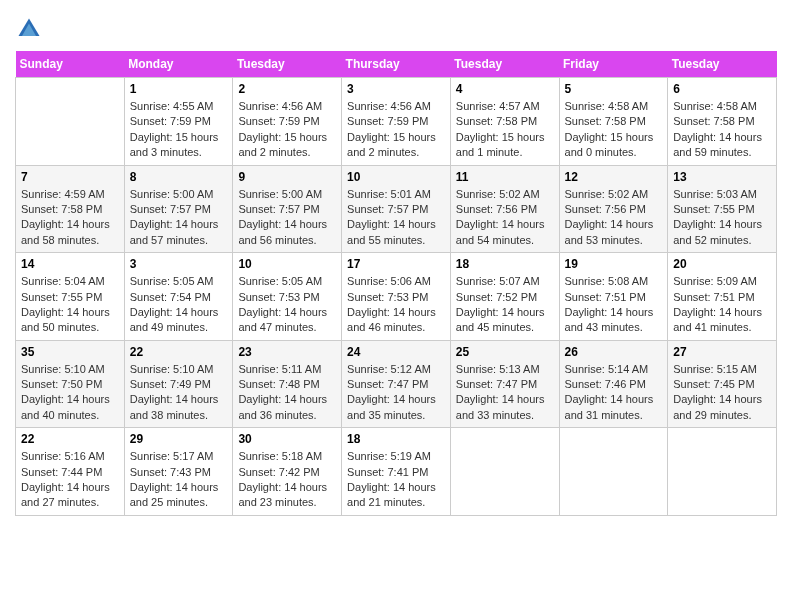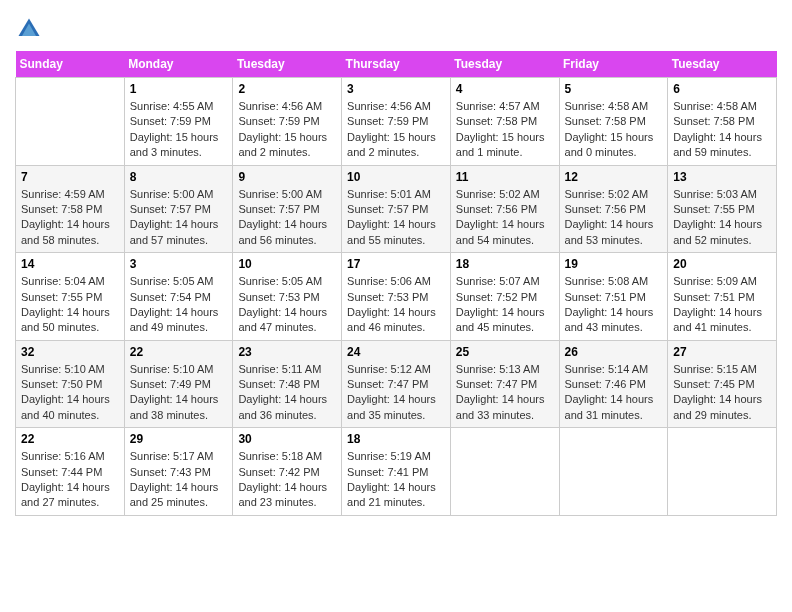--- a/index.html
+++ b/index.html
@@ -208,21 +208,21 @@
           <span class="day-number">19</span>
           <div class="day-info">Sunrise: 5:08 AM<br>Sunset: 7:51 PM<br>Daylight: 14 hours and 43 minutes.</div>
         </td>
         <td>
           <span class="day-number">20</span>
           <div class="day-info">Sunrise: 5:09 AM<br>Sunset: 7:51 PM<br>Daylight: 14 hours and 41 minutes.</div>
         </td>
       </tr>
       <tr>
         <td>
-          <span class="day-number">32</span>
+          <span class="day-number">35</span>
           <div class="day-info">Sunrise: 5:10 AM<br>Sunset: 7:50 PM<br>Daylight: 14 hours and 40 minutes.</div>
         </td>
         <td>
           <span class="day-number">22</span>
           <div class="day-info">Sunrise: 5:10 AM<br>Sunset: 7:49 PM<br>Daylight: 14 hours and 38 minutes.</div>
         </td>
         <td>
           <span class="day-number">23</span>
           <div class="day-info">Sunrise: 5:11 AM<br>Sunset: 7:48 PM<br>Daylight: 14 hours and 36 minutes.</div>
         </td>

